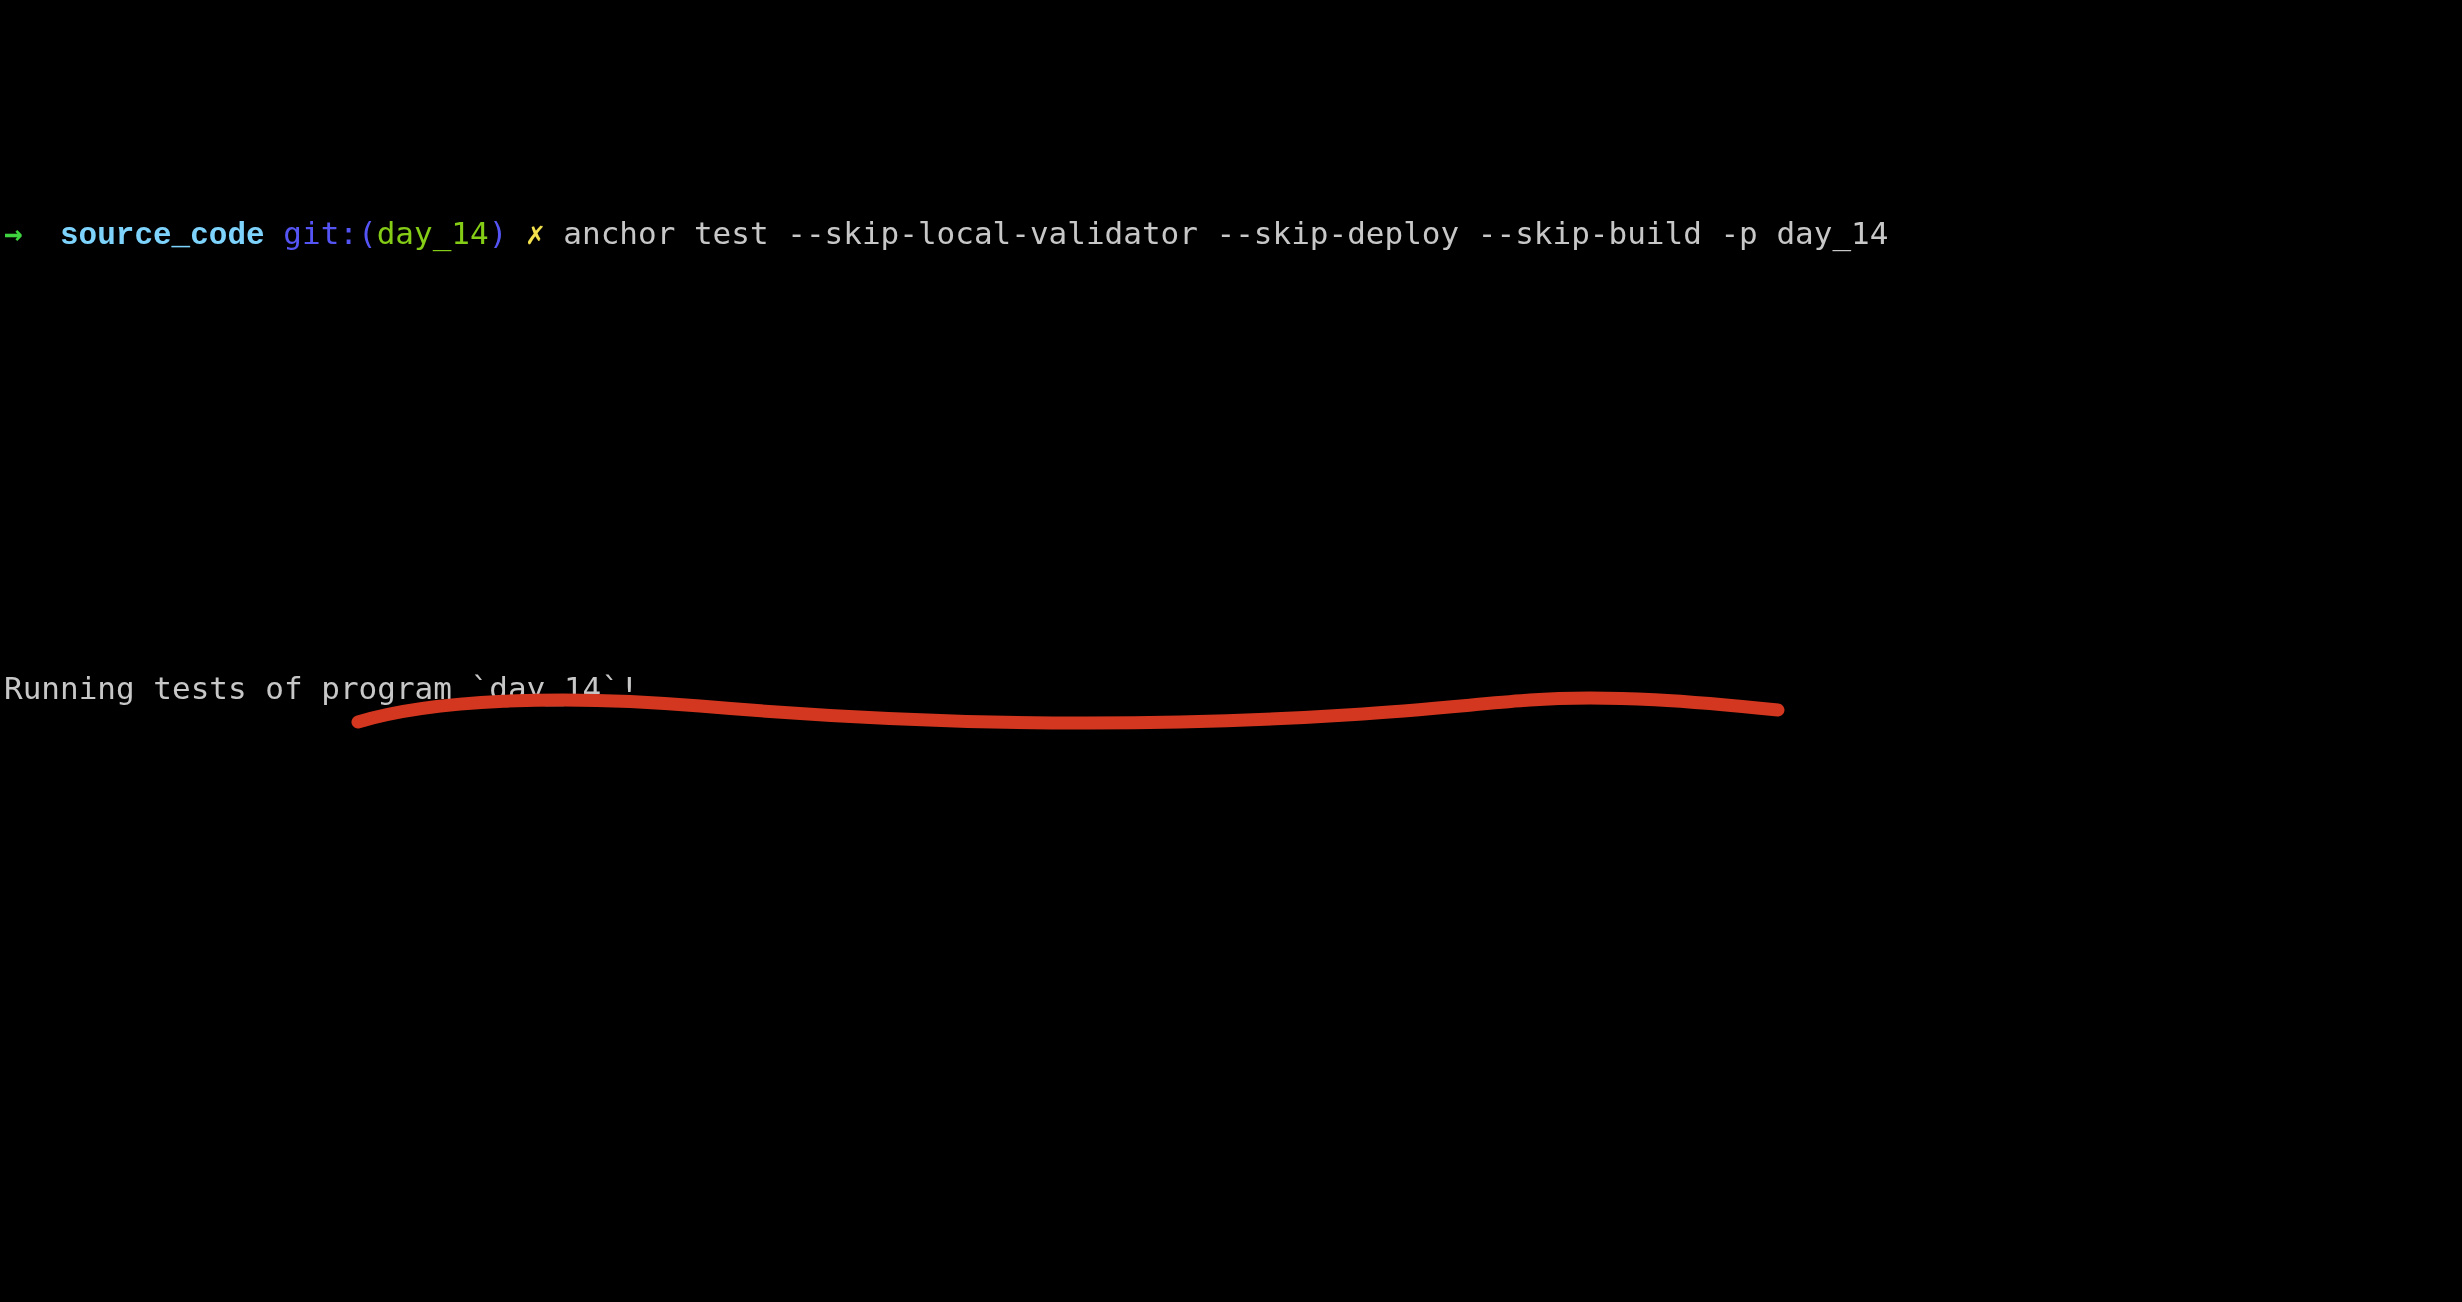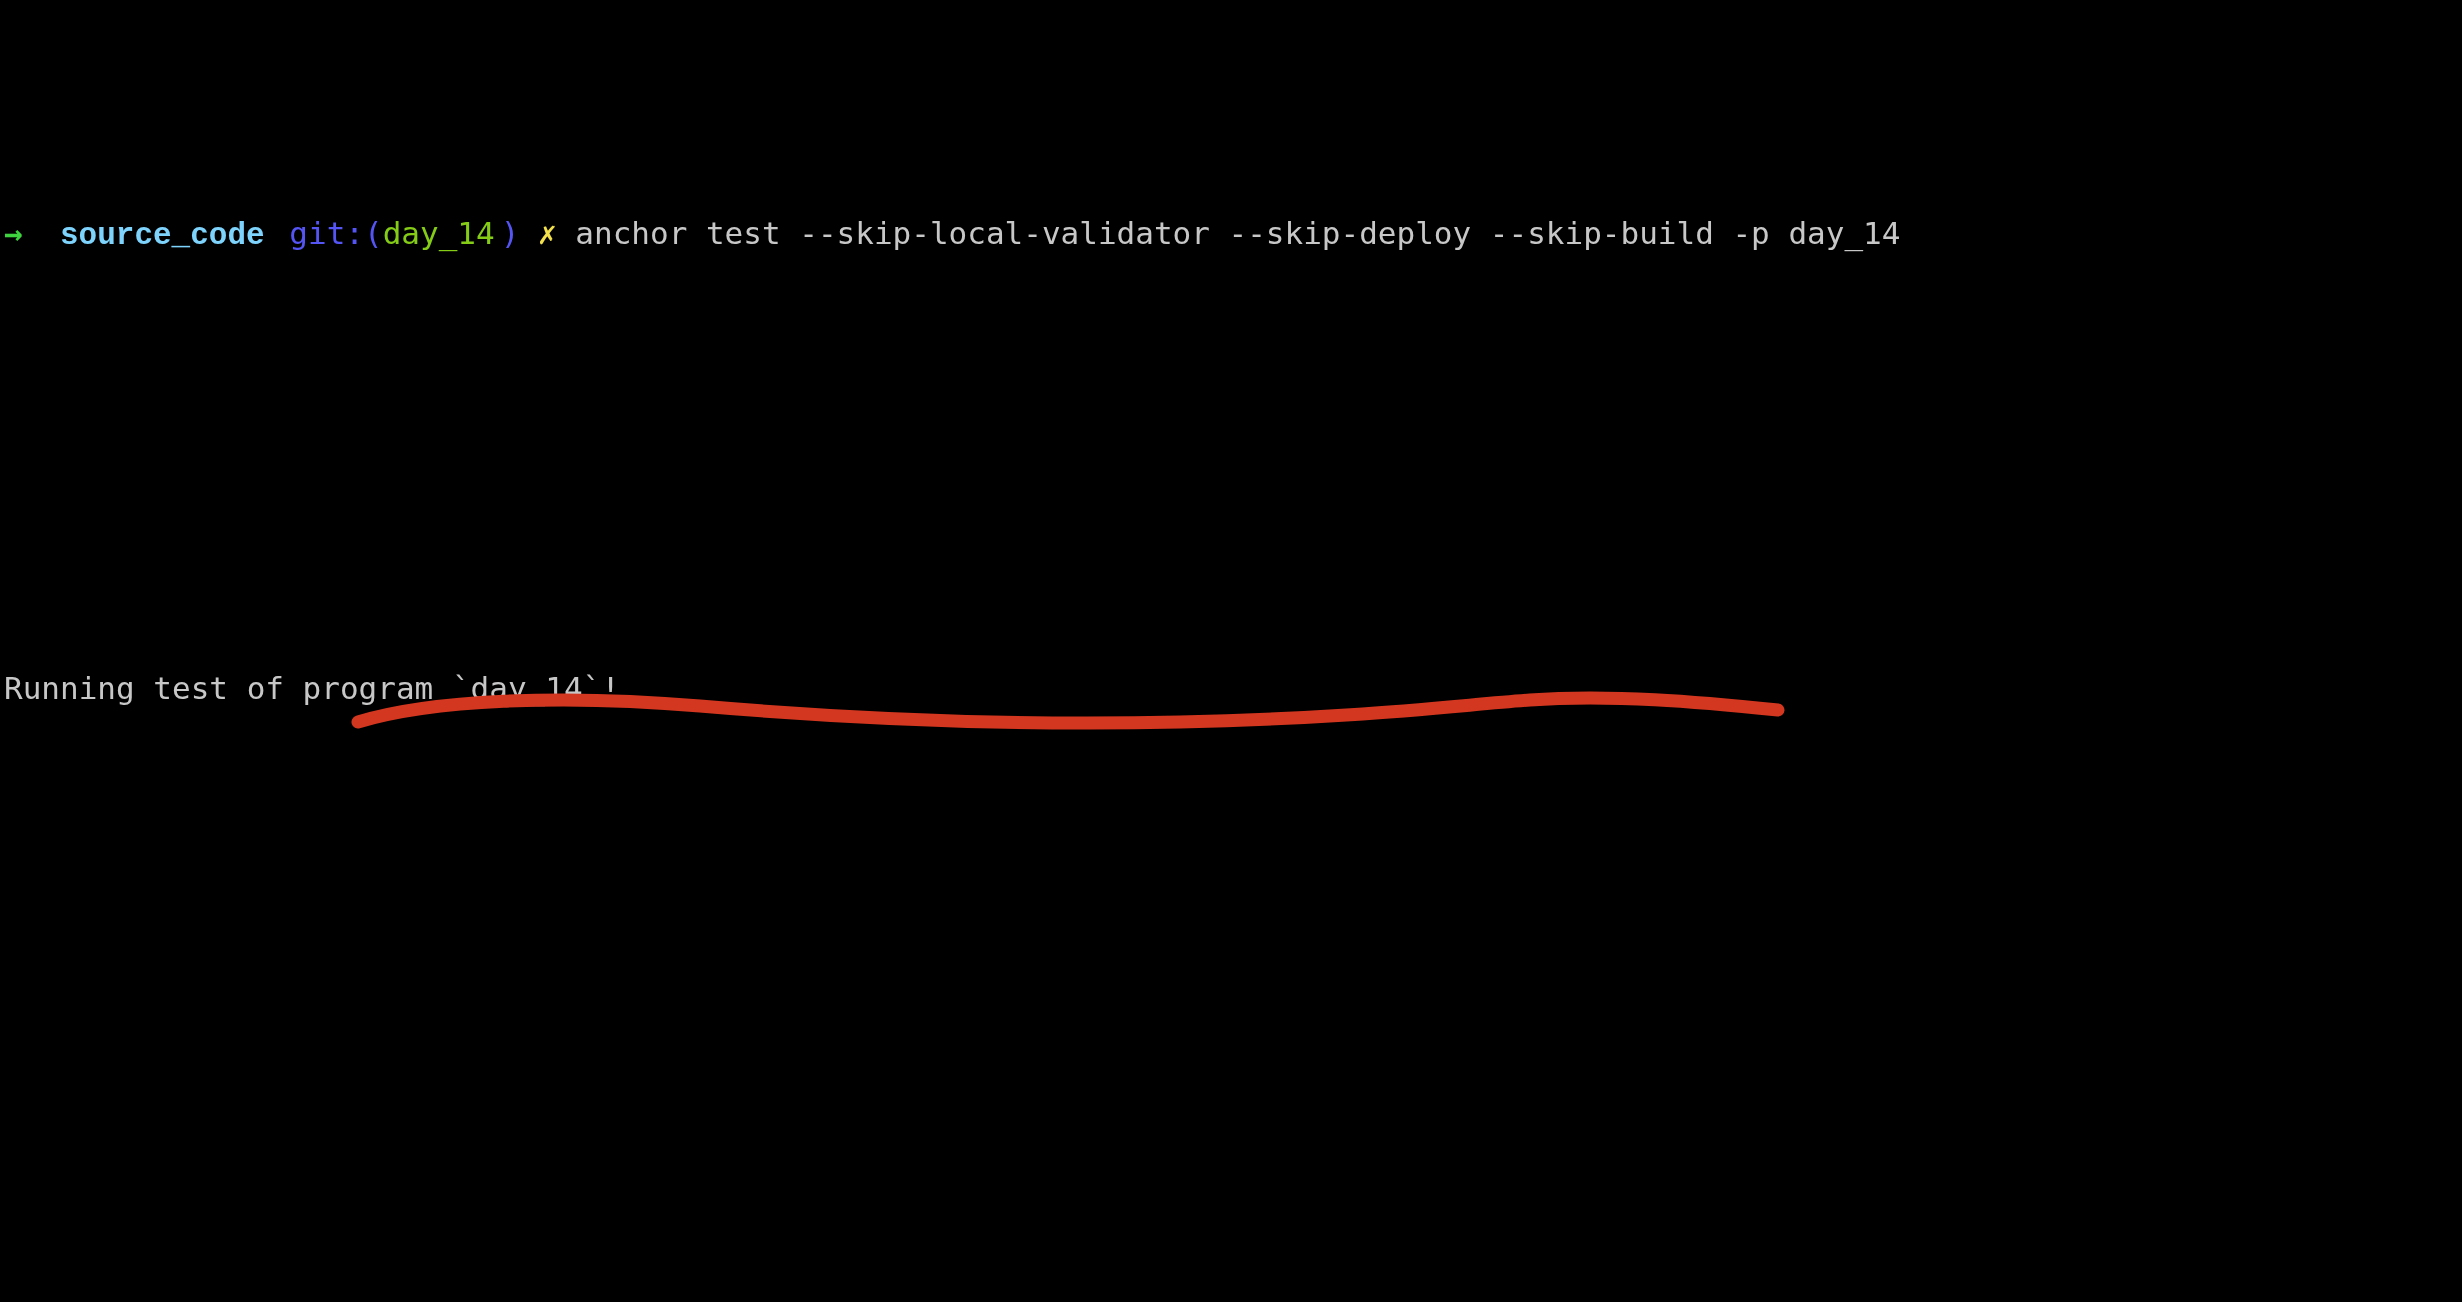--- a/index.html
+++ b/index.html
@@ -45,21 +45,21 @@
     overflow: visible;
   }
 
   .line.blank {
     height: 50.5px;
   }
 
   
   .c-green      { color: #3fd33f; }
   .c-cyan       { color: #7dd3fc; font-family: Liberation Mono, monospace; }
-  .c-blue       { color: #5555f5; margin-left: 6px; }
+  .c-blue       { color: #5555f5; }
   .c-salmon     { color: #84cc16; }
   .c-yellow     { color: #f2e14c; }
   .c-default    { color: #c7c7c7; margin-top: 27px; }
 
   .bold { font-weight: bold; }
 
   
   #annotation {
     position: absolute;
     left: 0;
@@ -75,21 +75,21 @@
 <div id="terminal">
 
   <div class="screen">
 
     
     <div class="line"><span class="c-green bold">→</span><span class="c-default">  </span><span class="c-cyan bold">source_code</span><span class="c-default"> </span><span class="c-blue">git:(</span><span class="c-salmon">day_14</span><span class="c-blue">)</span><span class="c-default"> </span><span class="c-yellow bold">✗</span><span class="c-default"> </span><span class="c-default">anchor test --skip-local-validator --skip-deploy --skip-build -p day_14</span></div>
 
     <div class="line blank"> </div>
 
     
-    <div class="line"><span class="c-default">Running test of program `day_14`!</span></div>
+    <div class="line"><span class="c-default">Running tests of program `day_14`!</span></div>
 
     <div class="line blank"> </div>
 
     
 
     
 
     
     
 

